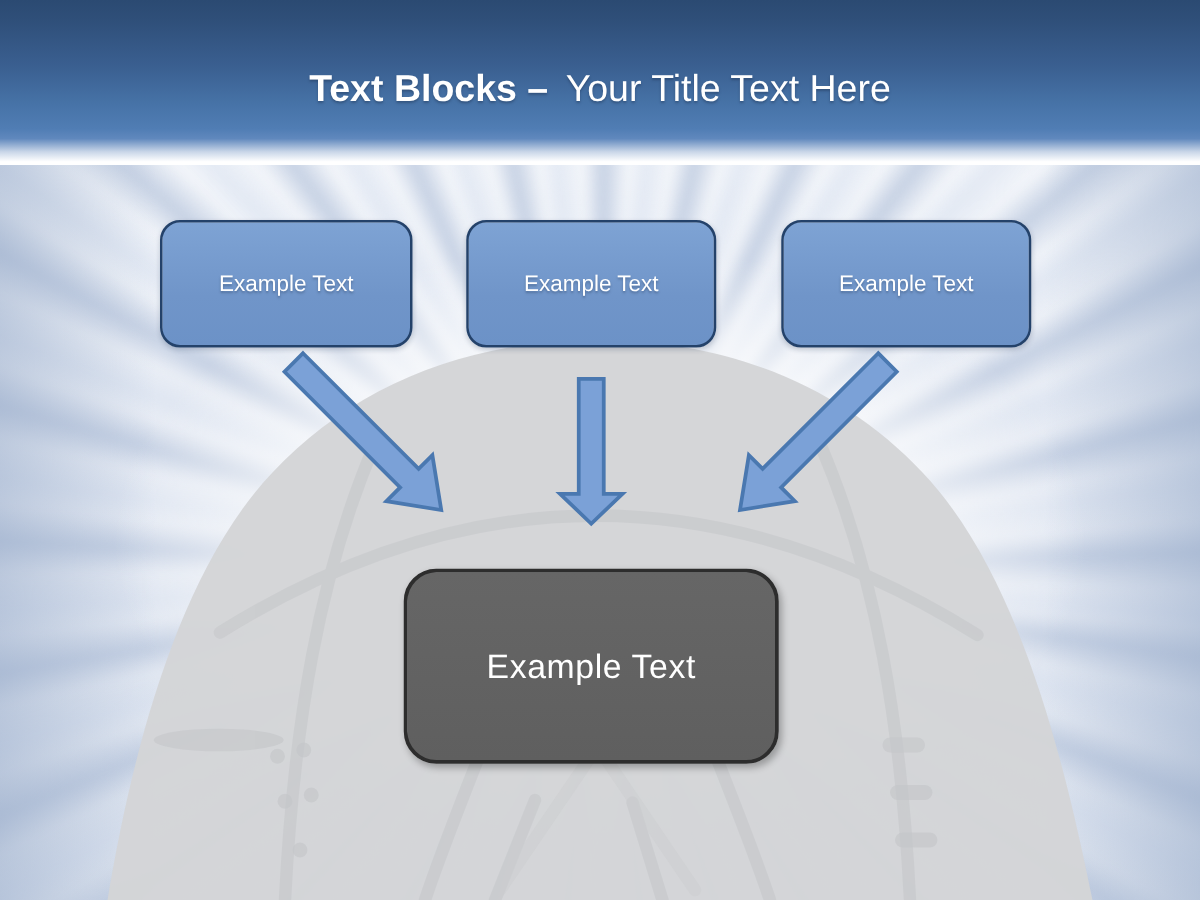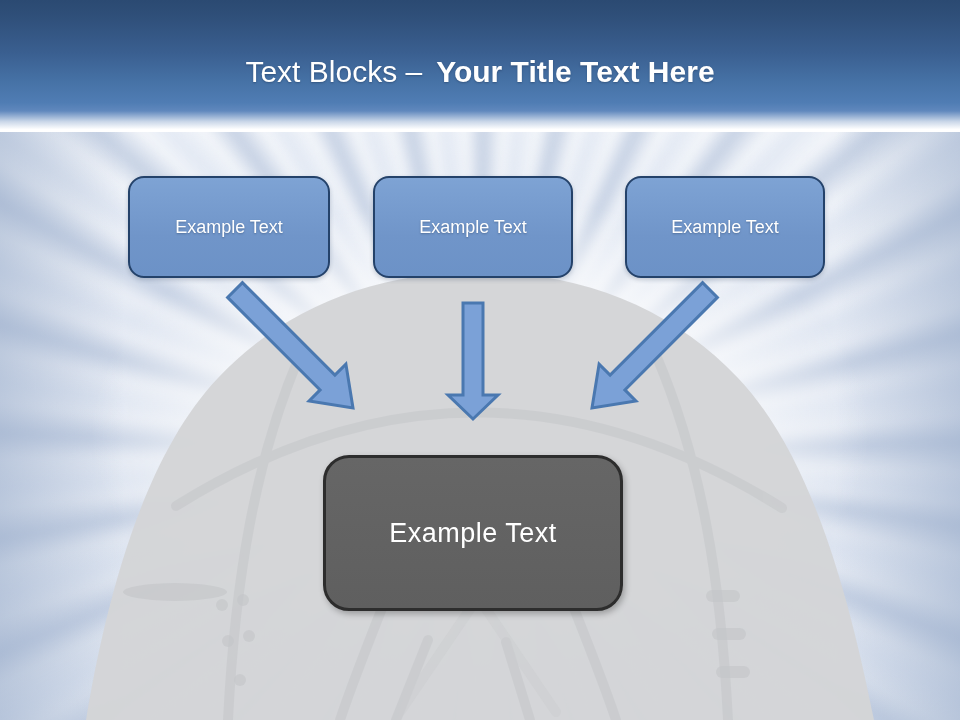--- a/index.html
+++ b/index.html
@@ -31,22 +31,22 @@
     position:absolute;left:0;top:0;width:960px;height:132px;
     background:linear-gradient(180deg,
       #2b4a72 0%,#2f4f79 12%,#3a5f90 40%,#4672a6 62%,
       #507db4 78%,#6088bd 84%,#c9d6e8 92%,#ffffff 98%,#ffffff 100%);
   }
   .title{
     position:absolute;left:0;top:52px;width:100%;text-align:center;
     color:#ffffff;font-size:30px;line-height:40px;white-space:nowrap;
     text-shadow:0 1px 2px rgba(20,35,60,0.35);
   }
-  .title .t-bold{font-weight:400;}
-  .title .t-reg{font-weight:700;margin-left:14px;}
+  .title .t-bold{font-weight:700;}
+  .title .t-reg{font-weight:400;margin-left:14px;}
   
   .tblock{
     position:absolute;top:176px;height:102px;box-sizing:border-box;
     background:linear-gradient(180deg,#7ea3d4 0%,#7095c9 60%,#6c92c7 100%);
     border:2.5px solid #24426a;border-radius:16px;
     display:flex;align-items:center;justify-content:center;
     color:#ffffff;font-size:18px;
     text-shadow:0 1px 2px rgba(35,55,85,0.4);
     box-shadow:0 2px 4px rgba(30,50,80,0.22);
   }

